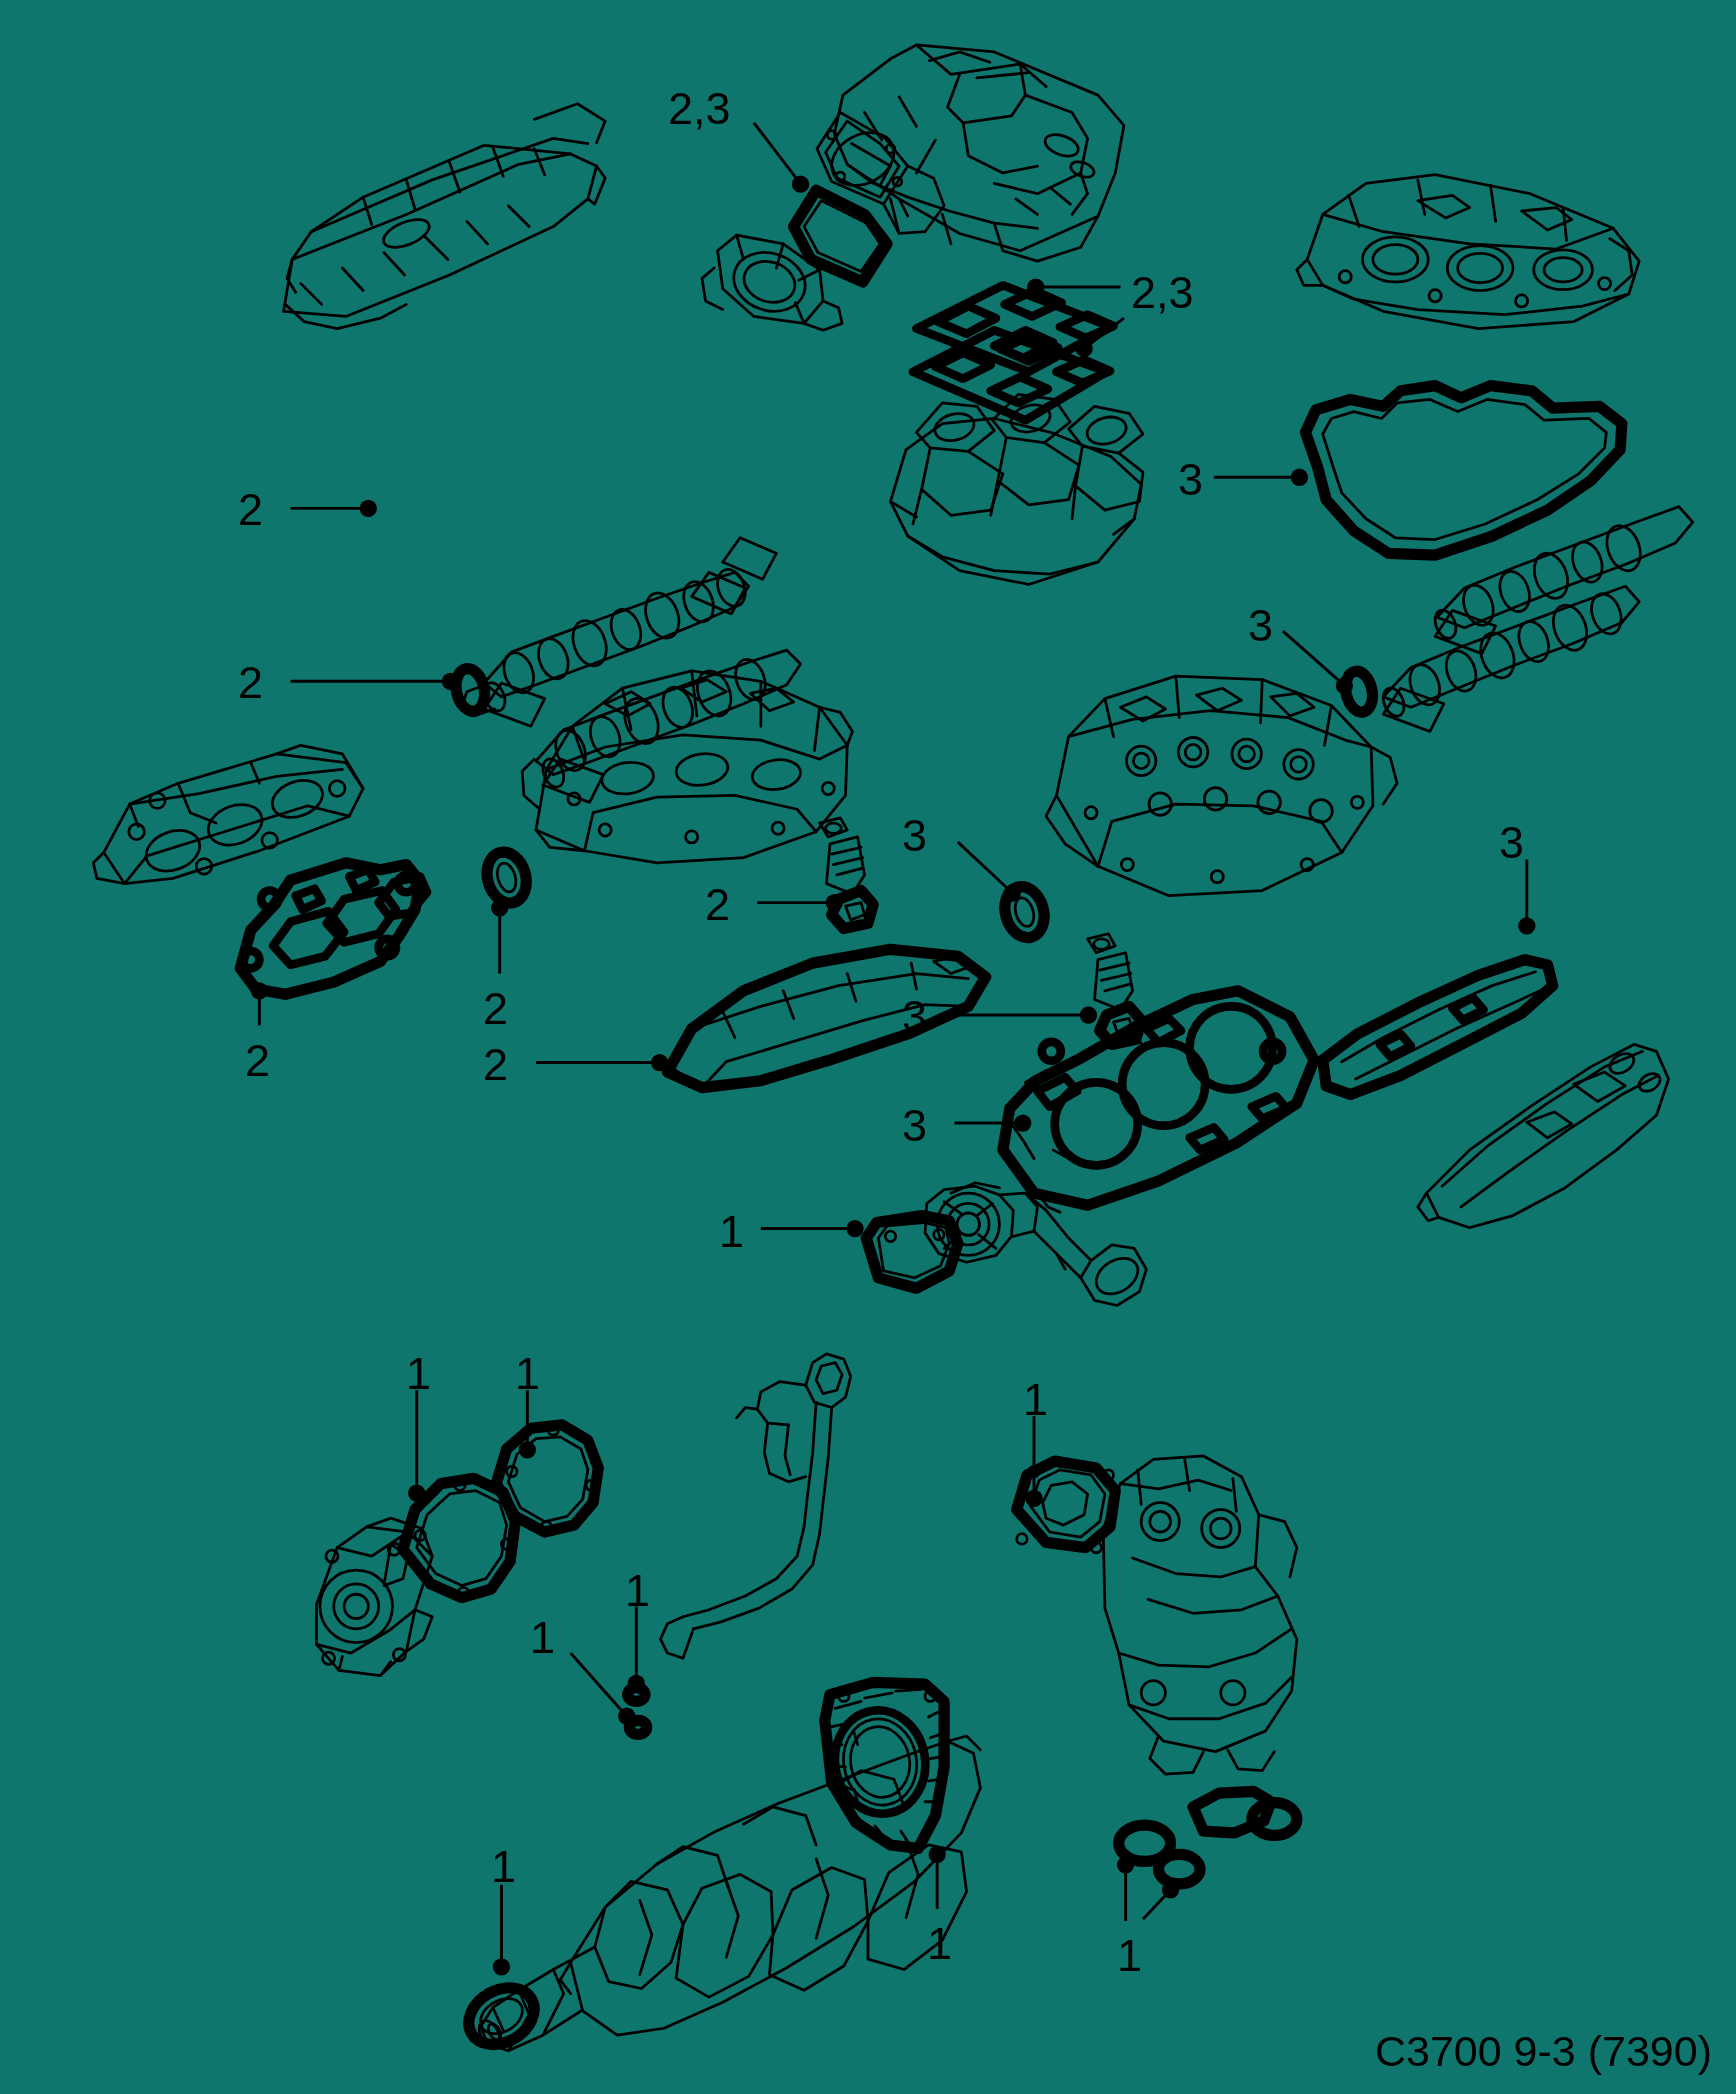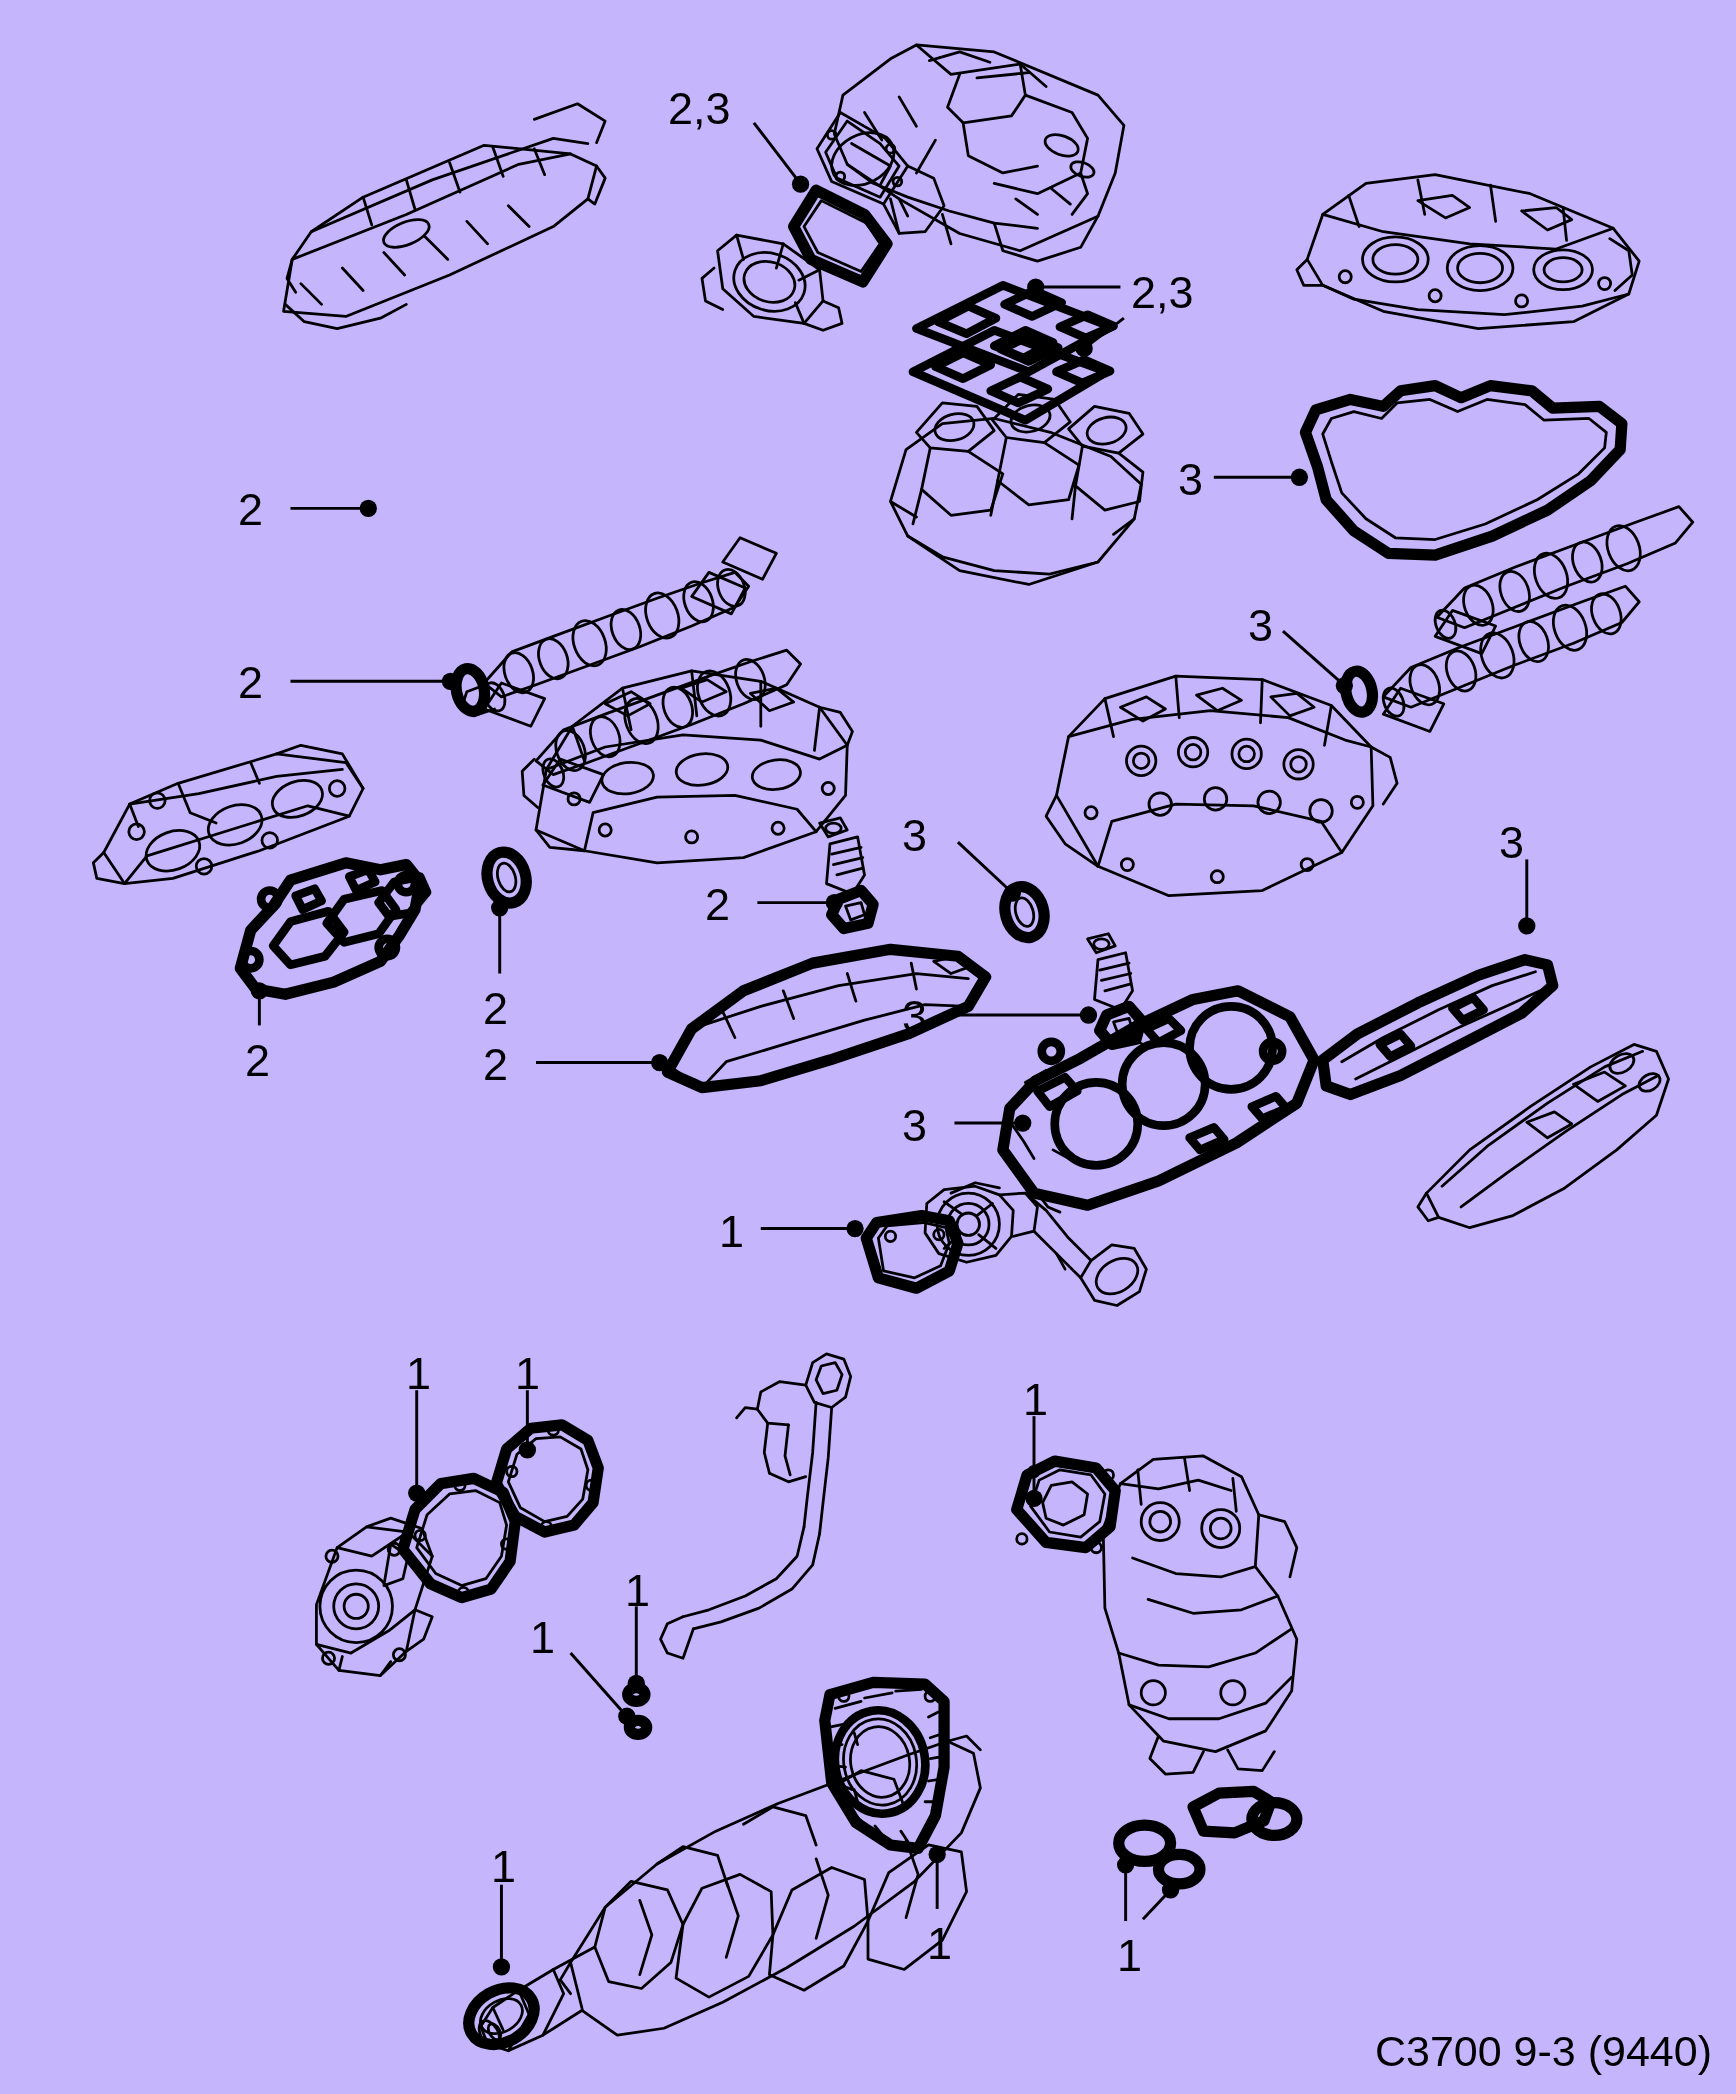--- a/index.html
+++ b/index.html
@@ -9,21 +9,21 @@
     background: #ffffff;
   }
   body {
     font-family: "Liberation Sans", sans-serif;
     color: #000000;
   }
   #sheet {
     position: relative;
     width: 1736px;
     height: 2094px;
-    background: #c4b5fd;
+    background: #0f766e;
     overflow: hidden;
   }
   #artboard {
     position: absolute;
     left: 0;
     top: 0;
     width: 1736px;
     height: 2094px;
   }
   #artboard svg {
@@ -662,16 +662,16 @@
   <div class="callout" style="left:719px; top:1209px;"><span>1</span></div>
   <div class="callout" style="left:406px; top:1351px;"><span>1</span></div>
   <div class="callout" style="left:515px; top:1351px;"><span>1</span></div>
   <div class="callout" style="left:625px; top:1568px;"><span>1</span></div>
   <div class="callout" style="left:530px; top:1615px;"><span>1</span></div>
   <div class="callout" style="left:1023px; top:1377px;"><span>1</span></div>
   <div class="callout" style="left:491px; top:1844px;"><span>1</span></div>
   <div class="callout" style="left:927px; top:1921px;"><span>1</span></div>
   <div class="callout" style="left:1117px; top:1933px;"><span>1</span></div>
 
-  <div id="caption">C3700 9-3 (9440)</div>
+  <div id="caption">C3700 9-3 (7390)</div>
 
 </div>
 
 
 </body></html>

